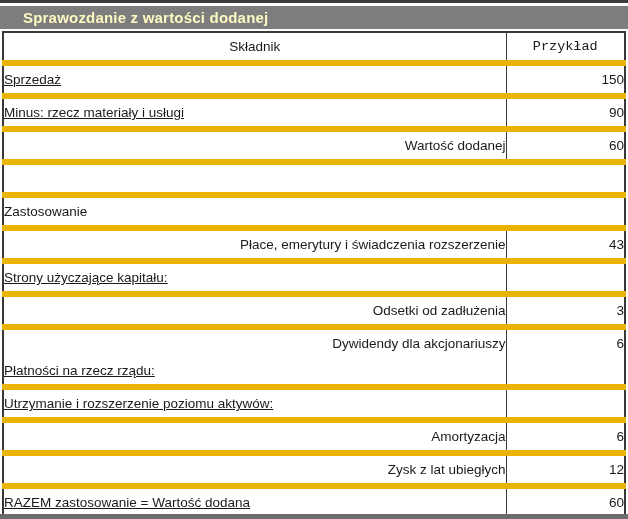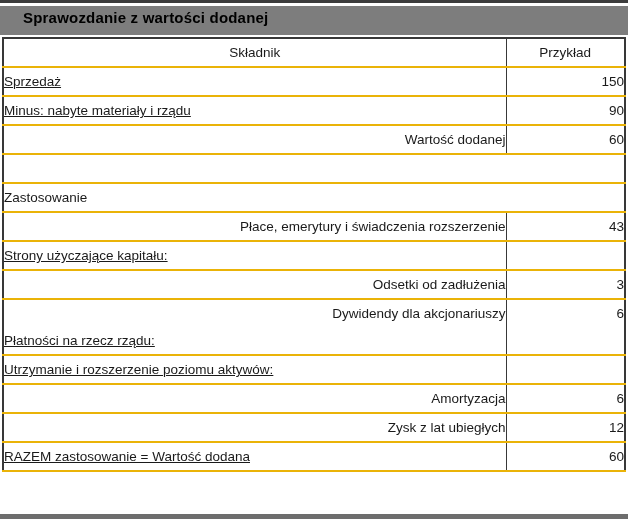--- a/index.html
+++ b/index.html
@@ -8,56 +8,56 @@
     font-family: "Liberation Sans", "DejaVu Sans", sans-serif;
     color: #1a1a1a;
     overflow: hidden;
   }
   .page { position: relative; width: 628px; height: 519px; background: #ffffff; }
 
   .top-rule { height: 3px; background: #3c3c3c; width: 628px; }
 
   .title-bar {
     margin-top: 3px;
-    height: 29px; width: 628px;
+    height: 23px; width: 628px;
     background: #7d7d7d;
-    color: #000000;
+    color: #fef9c3;
     font-weight: bold;
     font-size: 15px;
     line-height: 23px;
     padding-left: 23px;
     box-sizing: border-box;
     letter-spacing: 0.2px;
   }
 
   table.vat {
     margin: 2px 0 0 2px;
     width: 624px;
     border-collapse: collapse;
     border: 2px solid #383838;
     table-layout: fixed;
     font-size: 13.5px;
   }
   table.vat td, table.vat th {
     height: 27px;
-    border-bottom: 2px solid #eab308;
+    border-bottom: 6px solid #eab308;
     padding: 0;
     font-weight: normal;
     overflow: hidden;
     white-space: nowrap;
   }
   table.vat col.c-label { width: 503px; }
   table.vat col.c-value { width: 119px; }
 
   th.hdr { font-weight: bold; text-align: center; font-size: 13.5px; }
   td.left  { text-align: left;  padding-left: 17px; text-decoration: underline; }
   td.right { text-align: right; padding-right: 38px; }
   td.section { text-align: left; font-weight: bold; margin-left: 24px; }
   td.val, th.val { border-left: 1px solid #383838; text-align: right; padding-right: 24px; }
-  th.val { text-align: center; padding-right: 0; }
+  th.val { text-align: center; padding-right: 0; font-family: Liberation Mono, monospace; }
   tr.nb td { border-bottom: none; margin-top: 6px; }
   td.bold { font-weight: bold; }
 
   .bottom-rule {
     position: absolute;
     left: 0; bottom: 0;
     width: 628px; height: 5px;
     background: #6d6d6d;
   }
 </style>
@@ -83,21 +83,21 @@
       <th class="hdr">Składnik</th>
       <th class="hdr val">Przykład</th>
     </tr>
 
     <tr>
       <td class="left">Sprzedaż</td>
       <td class="val">150</td>
     </tr>
 
     <tr>
-      <td class="left">Minus: nabyte materiały i rządu</td>
+      <td class="left">Minus: rzecz materiały i usługi</td>
       <td class="val">90</td>
     </tr>
 
     <tr>
       <td class="right">Wartość dodanej</td>
       <td class="val">60</td>
     </tr>
 
     <tr>
       <td class="left" colspan="2"></td>

